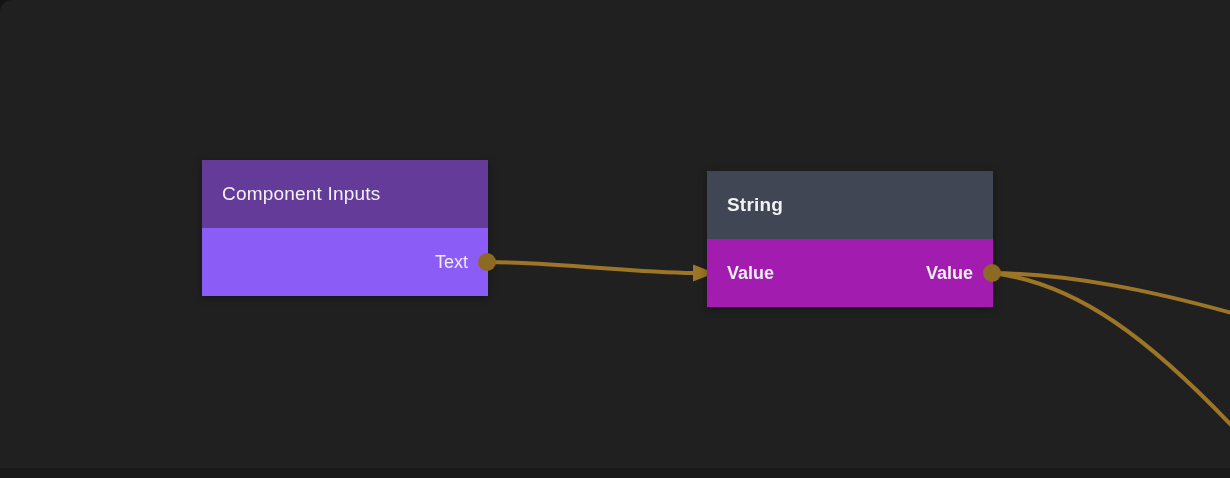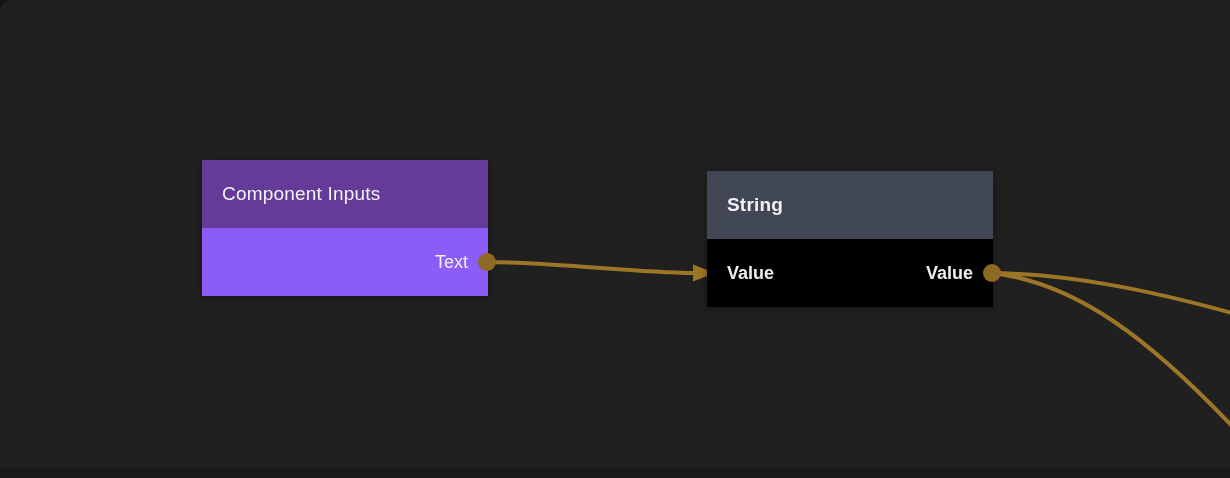--- a/index.html
+++ b/index.html
@@ -92,21 +92,21 @@
   }
   .node-component-inputs .header { background: #653b99; }
   .node-component-inputs .body   { background: #8b5cf6; }
 
   .node-string {
     left: 707px;
     top: 171px;
     font-weight: bold;
   }
   .node-string .header { background: #404654; }
-  .node-string .body   { background: #000000; text-align: right; }
+  .node-string .body   { background: #a21caf; text-align: right; }
 
   .port-circle {
     position: absolute;
     width: 18px;
     height: 18px;
     border-radius: 50%;
     background: #8d6a24;
     left: 276px;  
     top: 93px;    
     z-index: 3;

